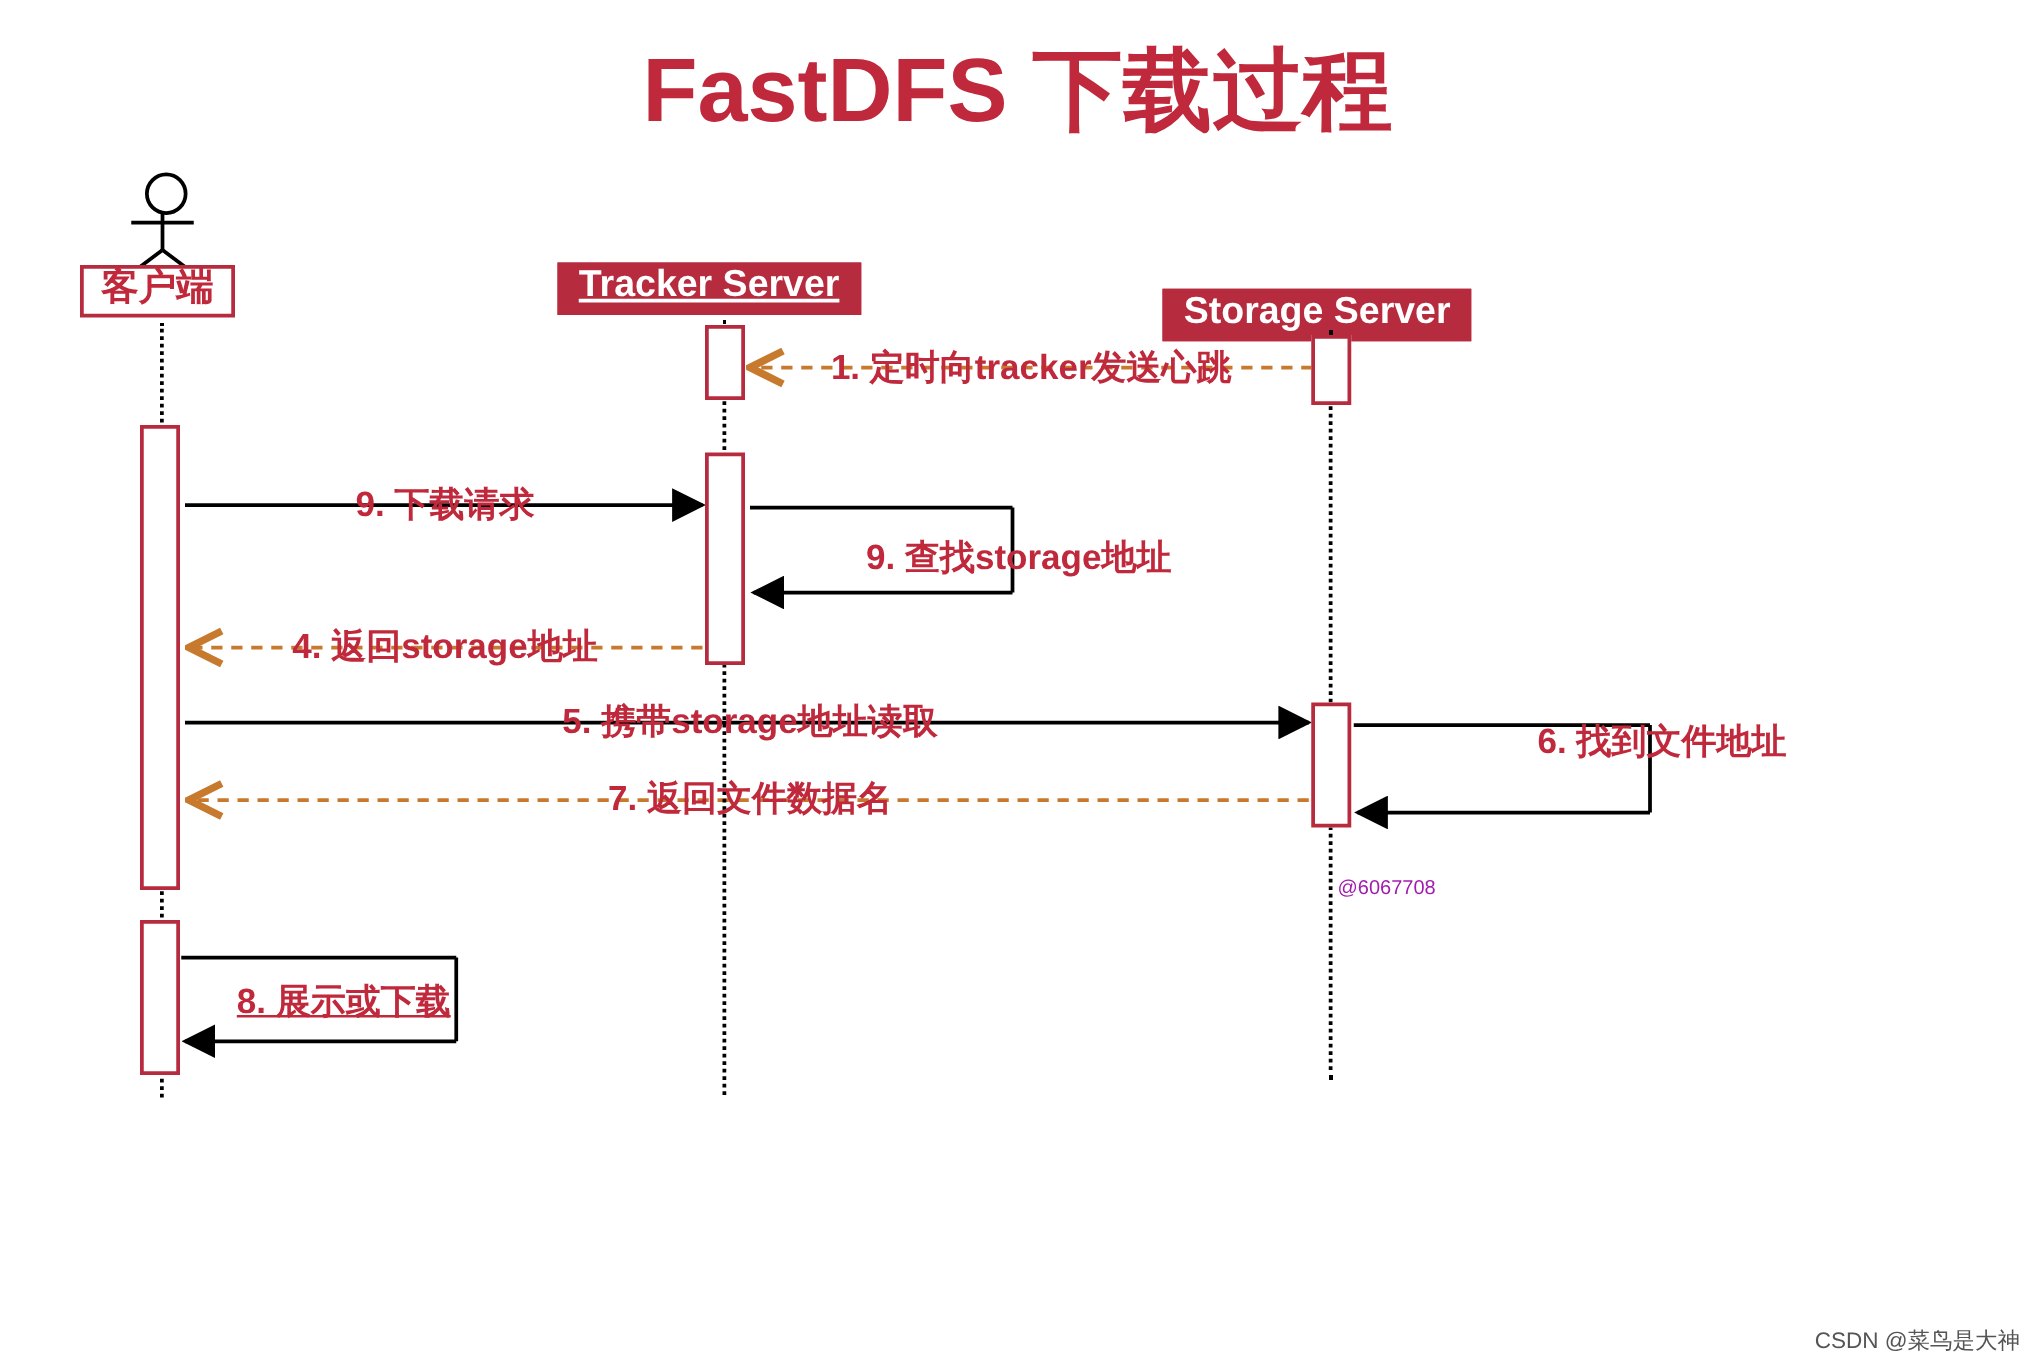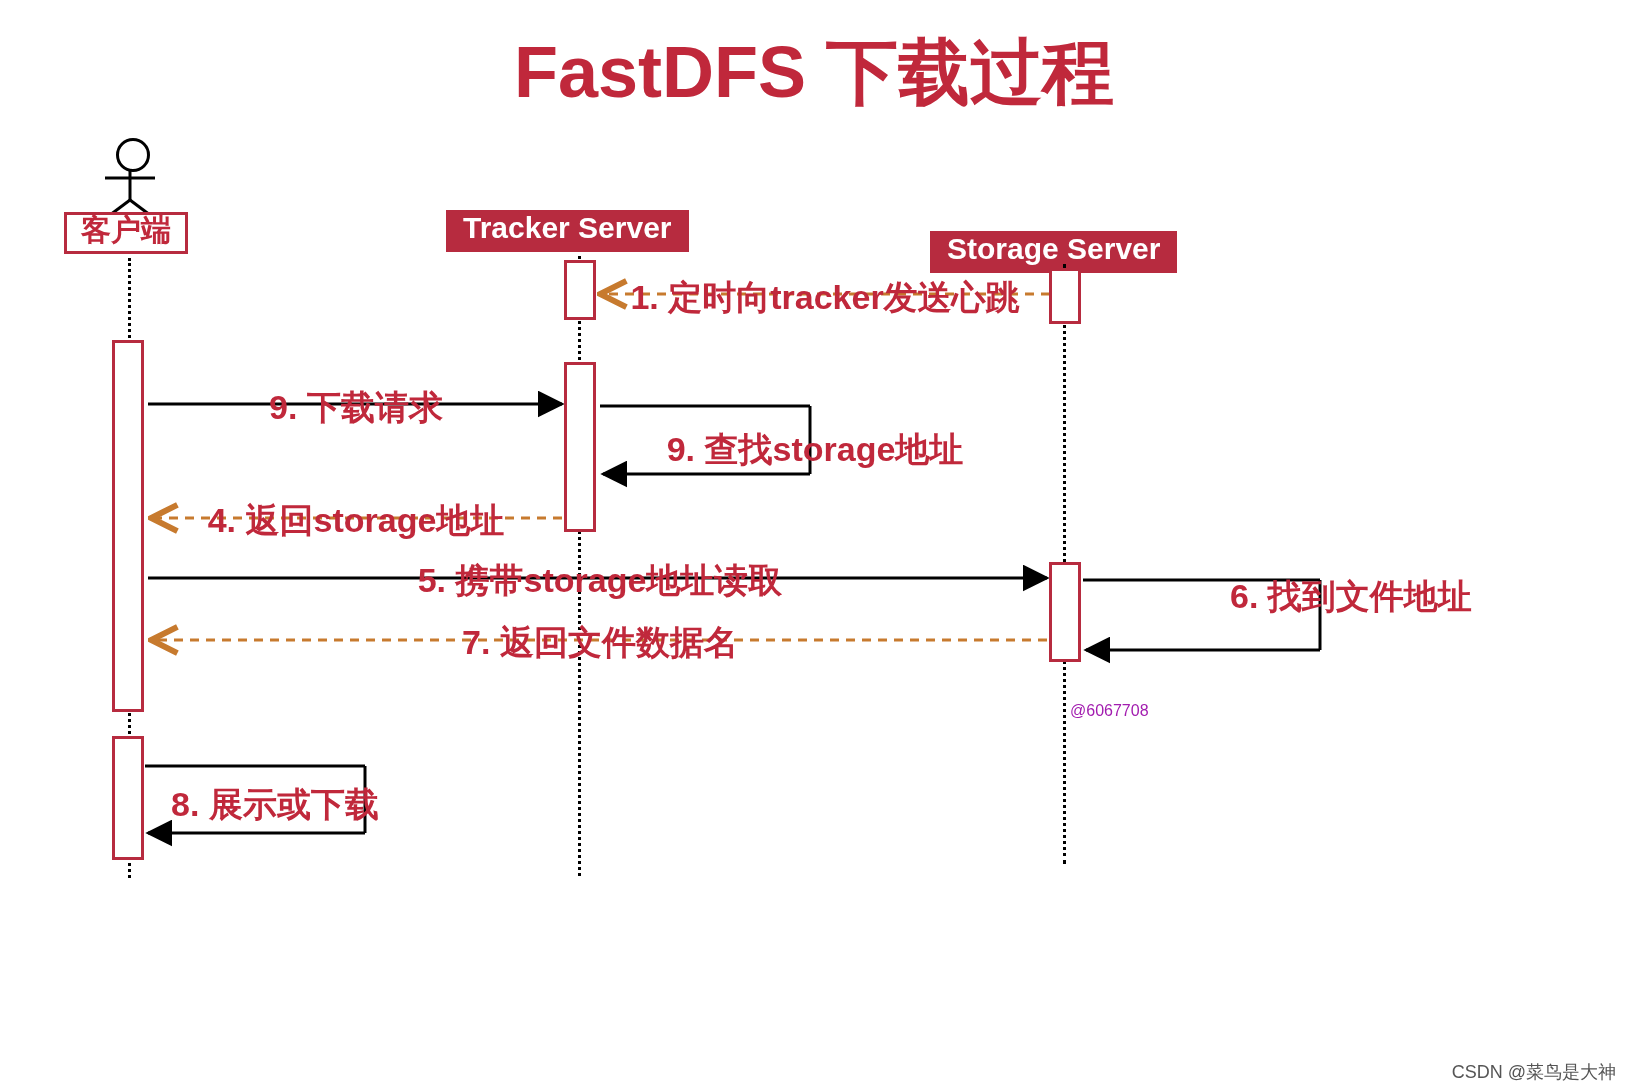--- a/index.html
+++ b/index.html
@@ -54,21 +54,21 @@
   .activation {
     position: absolute;
     width: 32px;
     border: 3px solid #b72b3f;
     background: #ffffff;
     box-sizing: border-box;
   }
   .msg-label {
     position: absolute;
     color: #c0283b;
-    font-size: 34px;
+    font-size: 28px;
     font-weight: 900;
     white-space: nowrap;
     text-align: center;
     transform: translateX(-50%);
   }
   .watermark {
     position: absolute;
     font-size: 16px;
     color: #a21caf;
   }
@@ -132,21 +132,21 @@
 
   <line x1="145" y1="766" x2="365" y2="766" stroke="#000" stroke-width="3"></line>
   <line x1="365" y1="766" x2="365" y2="833" stroke="#000" stroke-width="3"></line>
   <line x1="365" y1="833" x2="148" y2="833" stroke="#000" stroke-width="3" marker-end="url(#arrow-solid-black)"></line>
 </svg>
 
 <div class="participant-header client" style="left:64px; top:212px;">
   <span>客户端</span>
 </div>
 
-<div class="participant-header server" style="left:446px; top:210px;">
+<div class="participant-header server" style="left:446px; top:210px;text-decoration:underline;">
   <span>Tracker Server</span>
 </div>
 
 <div class="participant-header server" style="left:930px; top:218px;margin-top:13px;">
   <span>Storage Server</span>
 </div>
 
 <div class="lifeline" style="left:128px; top:258px; height:620px;"></div>
 <div class="lifeline" style="left:578px; top:256px; height:620px;"></div>
 <div class="lifeline" style="left:1063px; top:264px; height:600px;"></div>
@@ -163,17 +163,17 @@
 
 <div class="activation" style="left:112px; top:736px; height:124px;"></div>
 
 <div class="msg-label" style="left:825px; top:275px;">1. 定时向tracker发送心跳</div>
 <div class="msg-label" style="left:356px; top:385px;">9. 下载请求</div>
 <div class="msg-label" style="left:815px; top:427px;">9. 查找storage地址</div>
 <div class="msg-label" style="left:356px; top:498px;">4. 返回storage地址</div>
 <div class="msg-label" style="left:600px; top:558px;">5. 携带storage地址读取</div>
 <div class="msg-label" style="left:1230px; top:574px; transform:none; text-align:left;">6. 找到文件地址</div>
 <div class="msg-label" style="left:600px; top:620px;">7. 返回文件数据名</div>
-<div class="msg-label" style="left:275px; top:782px;">8. 展示或下载</div>
+<div class="msg-label" style="left:275px; top:782px;text-decoration:underline;">8. 展示或下载</div>
 
 <div class="watermark" style="left:1070px; top:702px;">@6067708</div>
 
 <div class="footer">CSDN @菜鸟是大神</div>
 
 </body></html>

